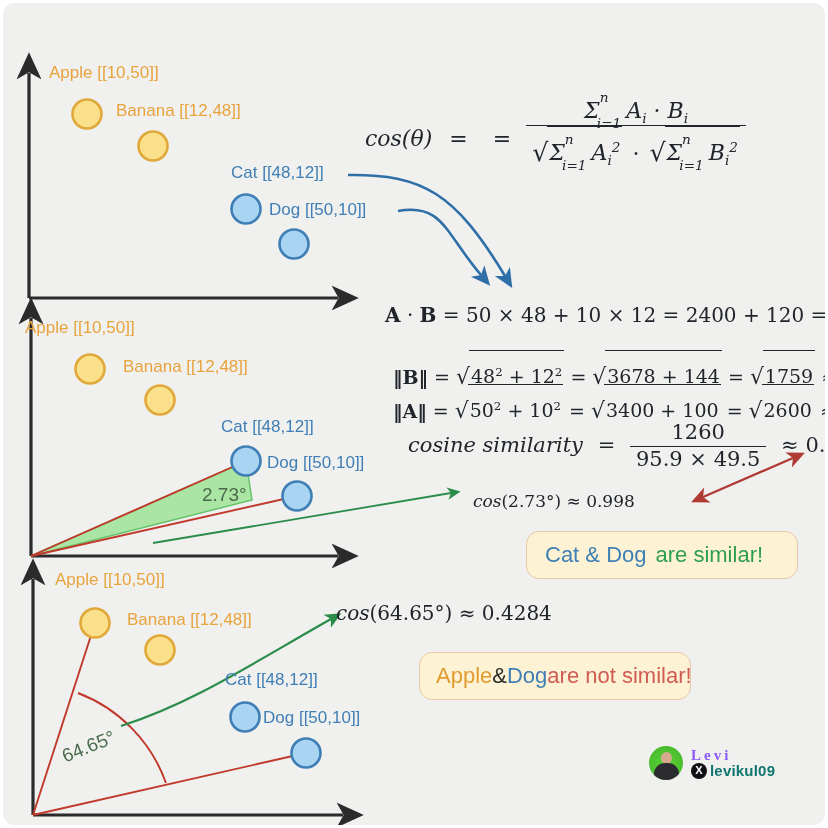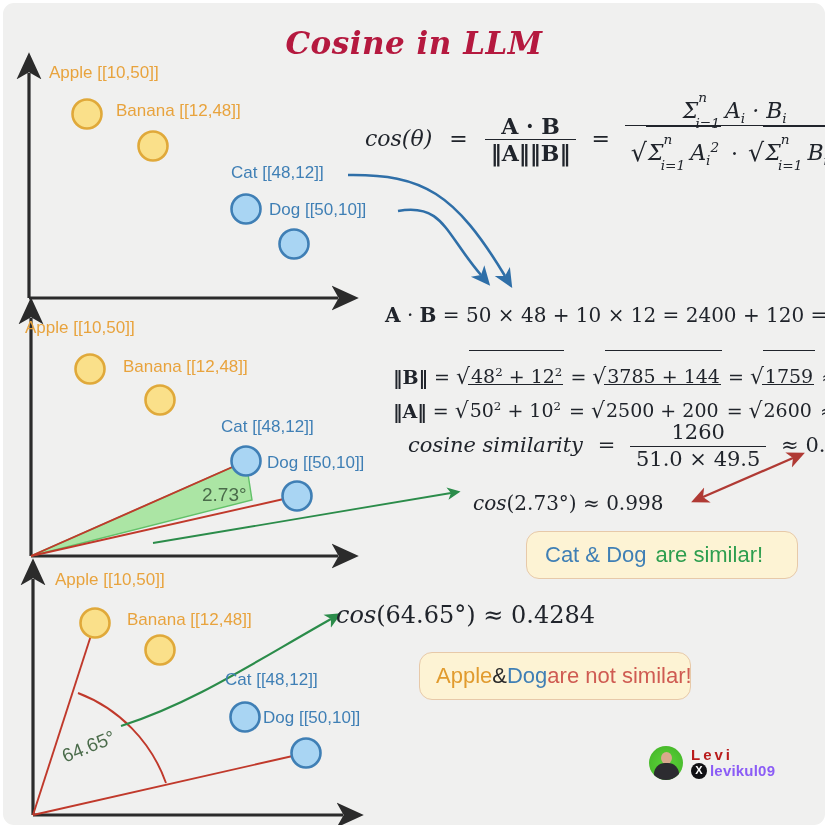--- a/index.html
+++ b/index.html
@@ -127,48 +127,48 @@
     width: 11px; height: 12px; margin-left: -5.5px;
     border-radius: 50%; background: #d8a98c;
   }
   #wm-avatar .body {
     position: absolute; left: 50%; top: 17px;
     width: 25px; height: 20px; margin-left: -12.5px;
     border-radius: 11px 11px 0 0; background: #2c2c30;
   }
   #wm-text { line-height: 1.08; }
   #wm-name {
-    font-size: 15px; font-weight: 700; color: #b91c1c;
+    font-size: 15px; font-weight: 700; color: #8b5cf6;
     letter-spacing: 3px;
+    font-family: Liberation Serif, serif;
   }
   #wm-handle-row { display: flex; align-items: center; gap: 3px; }
   #wm-x {
     width: 16px; height: 16px; border-radius: 50%;
     background: #101014; color: #fff;
     font-size: 11px; font-weight: 700;
     display: flex; align-items: center; justify-content: center;
     font-family: "Liberation Sans", sans-serif;
     flex: 0 0 auto;
   }
-  #wm-handle { font-size: 15px; font-weight: 700; color: #8b5cf6; letter-spacing: 0.2px; }
+  #wm-handle { font-size: 15px; font-weight: 700; color: #0f766e; letter-spacing: 0.2px; }
 
   
   .anglelabel {
     position: absolute;
     color: #4a6b4a;
     font-family: "Liberation Sans", sans-serif;
     font-size: 19px;
   }
 </style>
 </head>
 <body>
 
 <div id="infographic">
 
-  <div id="title">Cosine in LLM</div>
 
   <svg id="svg-layer" viewBox="0 0 828 828" xmlns="http://www.w3.org/2000/svg">
     <defs>
       <marker id="ah-dark" markerWidth="9" markerHeight="9" refX="2" refY="4.2" orient="auto" markerUnits="strokeWidth">
         <path d="M0,0.3 L8.5,4.2 L0,8.1 L2.2,4.2 Z" fill="#2b2b2b"></path>
       </marker>
       <marker id="ah-blue" markerWidth="8" markerHeight="8" refX="2" refY="3.6" orient="auto" markerUnits="strokeWidth">
         <path d="M0,0.2 L7.4,3.6 L0,7.0 L2,3.6 Z" fill="#2f6fa8"></path>
       </marker>
       <marker id="ah-green" markerWidth="8" markerHeight="8" refX="2" refY="3.6" orient="auto" markerUnits="strokeWidth">
@@ -264,70 +264,66 @@
 
   <div class="plabel orange" style="left:52px;  top:567px;">Apple [[10,50]]</div>
   <div class="plabel orange" style="left:124px; top:607px;">Banana [[12,48]]</div>
   <div class="plabel blue" style="left:222px; top:667px;">Cat [[48,12]]</div>
   <div class="plabel blue" style="left:260px; top:705px;">Dog [[50,10]]</div>
   <div class="anglelabel" style="left:56px; top:744px; transform:rotate(-22deg); transform-origin:0 0;">64.65°</div>
 
   <div class="math" style="left:362px; top:96px; font-size:22px;">
     <span class="mi">cos(θ)</span>
     <span style="padding:0 10px;">=</span>
-    <span class="frac">
-      <span class="num mb">A&nbsp;·&nbsp;B</span>
-      <span class="den mb">‖A‖‖B‖</span>
-    </span>
     <span style="padding:0 8px;">=</span>
     <span class="frac">
       <span class="num">
         <span class="sum">Σ<sup style="position:relative; top:-0.55em;">n</sup><sub style="position:relative; left:-0.85em; top:0.35em;">i=1</sub></span><span class="mi" style="margin-left:-0.3em;">A<sub>i</sub>&nbsp;·&nbsp;B<sub>i</sub></span>
       </span>
       <span class="den">
         <span class="rad"><span class="sign">√</span><span class="body"><span class="sum">Σ<sup style="position:relative; top:-0.55em;">n</sup><sub style="position:relative; left:-0.85em; top:0.35em;">i=1</sub></span><span class="mi" style="margin-left:-0.3em;">A<sub>i</sub><sup>2</sup></span></span></span>
         <span style="padding:0 3px;">·</span>
         <span class="rad"><span class="sign">√</span><span class="body"><span class="sum">Σ<sup style="position:relative; top:-0.55em;">n</sup><sub style="position:relative; left:-0.85em; top:0.35em;">i=1</sub></span><span class="mi" style="margin-left:-0.3em;">B<sub>i</sub><sup>2</sup></span></span></span>
       </span>
     </span>
   </div>
 
   <div class="math" style="left:382px; top:300px; font-size:20px;">
     <span class="mb">A</span> · <span class="mb">B</span> = 50 × 48 + 10 × 12 = 2400 + 120 = 2520
   </div>
 
   <div class="math" style="left:390px; top:348px; font-size:19px;">
     <span class="mb">‖B‖</span> =
     <span class="rad"><span class="sign">√</span><span class="body">48<sup>2</sup> + 12<sup>2</sup></span></span> =
-    <span class="rad"><span class="sign">√</span><span class="body">3785 + 144</span></span> =
+    <span class="rad"><span class="sign">√</span><span class="body">3678 + 144</span></span> =
     <span class="rad"><span class="sign">√</span><span class="body">1759</span></span> ≈ 49.5
   </div>
 
   <div class="math" style="left:390px; top:382px; font-size:19px;">
     <span class="mb">‖A‖</span> =
     <span class="rad"><span class="sign">√</span><span class="body">50<sup>2</sup> + 10<sup>2</sup></span></span> =
-    <span class="rad"><span class="sign">√</span><span class="body">2500 + 200</span></span> =
+    <span class="rad"><span class="sign">√</span><span class="body">3400 + 100</span></span> =
     <span class="rad"><span class="sign">√</span><span class="body">2600</span></span> ≈ 51.0
   </div>
 
   <div class="math" style="left:405px; top:418px; font-size:21px;">
     <span class="mi">cosine similarity</span>
     <span style="padding:0 8px;">=</span>
     <span class="frac">
       <span class="num">1260</span>
-      <span class="den">51.0 × 49.5</span>
+      <span class="den">95.9 × 49.5</span>
     </span>
     <span style="padding-left:8px;">≈ <span>0.998</span></span>
   </div>
 
-  <div class="math" style="left:470px; top:488px; font-size:20px;">
+  <div class="math" style="left:470px; top:488px; font-size:17px;">
     <span class="mi">cos</span>(2.73°) ≈ 0.998
   </div>
 
-  <div class="math" style="left:333px; top:598px; font-size:24px;">
+  <div class="math" style="left:333px; top:598px; font-size:20px;">
     <span class="mi">cos</span>(64.65°) ≈ 0.4284
   </div>
 
   <div class="callout" style="left:523px; top:528px; width:272px; height:48px; padding:0 18px;">
     <span class="c-blue">Cat &amp; Dog</span>
     <span style="width:9px;"></span>
     <span class="c-green">are similar!</span>
   </div>
 
   <div class="callout" style="left:416px; top:649px; width:272px; height:48px; padding:0 16px;">

